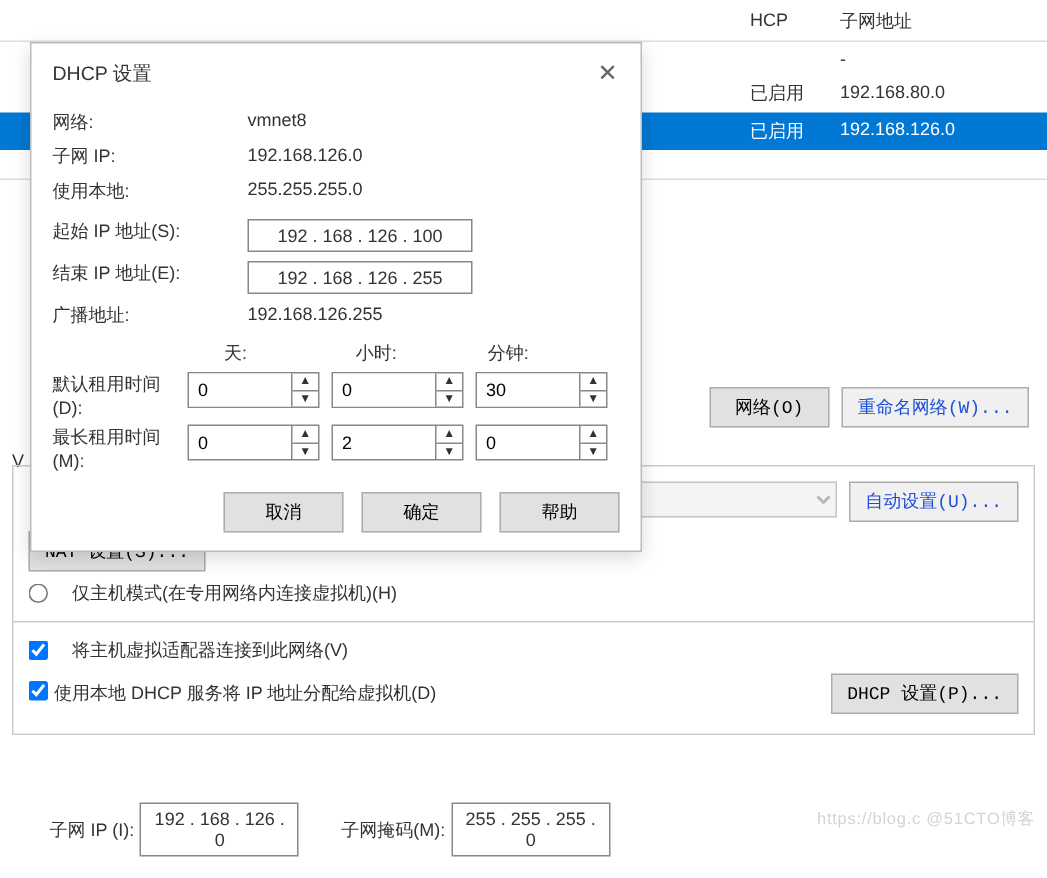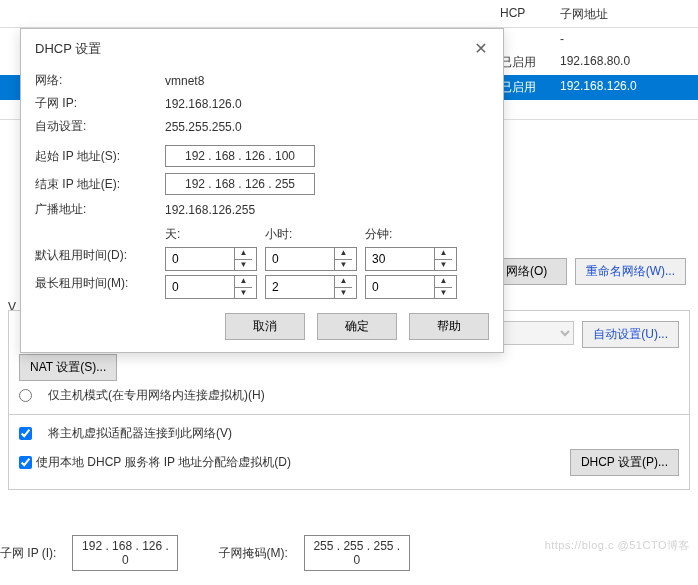--- a/index.html
+++ b/index.html
@@ -48,56 +48,56 @@
     right: 12px;
     display: flex;
     flex-direction: column;
     gap: 8px;
   }
   .btn {
     border: 1px solid #adadad;
     background: #e1e1e1;
     padding: 4px 10px;
     font-size: 12px;
-    font-family: Liberation Sans, sans-serif;
+    font-family: Liberation Mono, monospace;
     cursor: pointer;
     min-width: 80px;
   }
   .btn.disabled { color: #1d4ed8; background: #f0f0f0; }
   select {
     border: 1px solid #adadad;
     background: #f0f0f0;
     font-family: inherit;
     font-size: 12px;
     padding: 2px 18px 2px 4px;
     height: 24px;
     min-width: 180px;
     color: #999;
   }
   .bottom-row {
     position: absolute;
-    bottom: 14px; left: 0; right: 14px;
+    bottom: 14px; left: 33px; right: 14px;
     display: flex;
     align-items: center;
-    gap: 16px;
+    gap: 4px;
   }
   .ip-box {
     border: 1px solid #888;
     padding: 3px 6px;
     font-family: inherit;
     font-size: 12px;
     background: #fff;
     width: 106px;
     text-align: center;
   }
   .ip-box.dlg { width: 150px; }
   .dialog {
     position: absolute;
     top: 28px; left: 20px;
-    width: 484px;
+    width: 408px;
     background: #fff;
     border: 1px solid #bbb;
     box-shadow: 0 4px 12px rgba(0,0,0,0.15);
     z-index: 10;
   }
   .dialog-title {
     display: flex;
     justify-content: space-between;
     align-items: center;
     padding: 10px 12px 8px 14px;
@@ -105,21 +105,20 @@
   }
   .close-x {
     font-size: 16px;
     cursor: pointer;
     color: #666;
     width: 20px; text-align: center;
   }
   .dialog-body { padding: 0 14px 12px 14px; }
   .field-row {
     display: flex;
-    align-items: center;
     margin: 6px 0;
   }
   .field-label { width: 130px; }
   .field-value {}
   .lease-header {
     display: flex;
     margin-top: 8px;
   }
   .lease-header .lh0 { width: 130px; }
   .lease-header .lh { width: 100px; }
@@ -223,21 +222,21 @@
   <label>
     <input type="radio" style="">
     <span>仅主机模式(在专用网络内连接虚拟机)(H)</span>
   </label>
   <hr class="sep">
   <label>
     <input type="checkbox" checked="" style="">
     <span>将主机虚拟适配器连接到此网络(V)</span>
   </label>
   <div style="display:flex;align-items:center;justify-content:space-between;margin-top:6px;">
-    <label style="display:flex;align-items:center;gap:4px;">
+    <label style="display:flex;align-items:flex-start;gap:4px;">
       <input type="checkbox" checked="" style="">
       <span>使用本地 DHCP 服务将 IP 地址分配给虚拟机(D)</span>
     </label>
     <button class="btn">DHCP 设置(P)...</button>
   </div>
 </div>
 
 <div class="bottom-row">
   <span>子网 IP (I):</span>
   <div class="ip-box">192 . 168 . 126 .   0</div>
@@ -255,21 +254,21 @@
   <div class="dialog-body">
     <div class="field-row">
       <div class="field-label">网络:</div>
       <div class="field-value">vmnet8</div>
     </div>
     <div class="field-row">
       <div class="field-label">子网 IP:</div>
       <div class="field-value">192.168.126.0</div>
     </div>
     <div class="field-row">
-      <div class="field-label">自动设置:</div>
+      <div class="field-label">使用本地:</div>
       <div class="field-value">255.255.255.0</div>
     </div>
     <div class="field-row" style="margin-top:10px">
       <div class="field-label">起始 IP 地址(S):</div>
       <div class="ip-box dlg">192 . 168 . 126 . 100</div>
     </div>
     <div class="field-row">
       <div class="field-label">结束 IP 地址(E):</div>
       <div class="ip-box dlg">192 . 168 . 126 . 255</div>
     </div>

